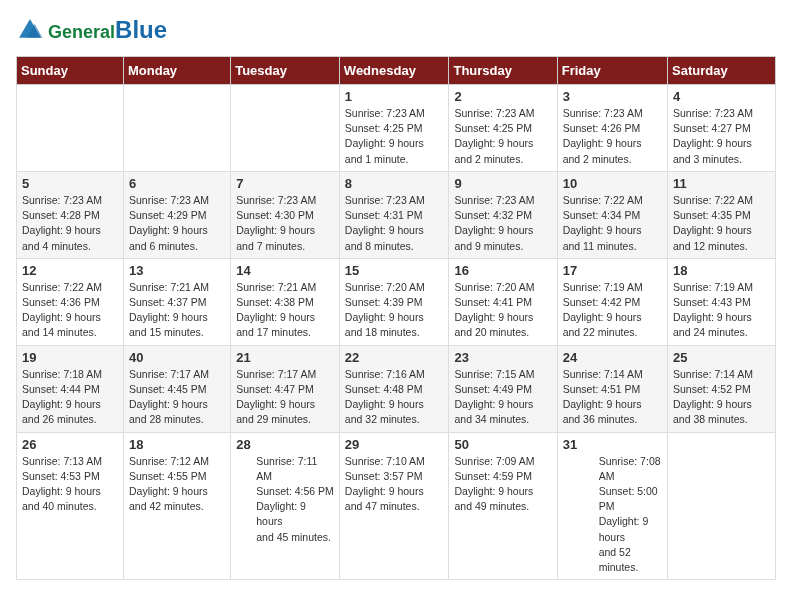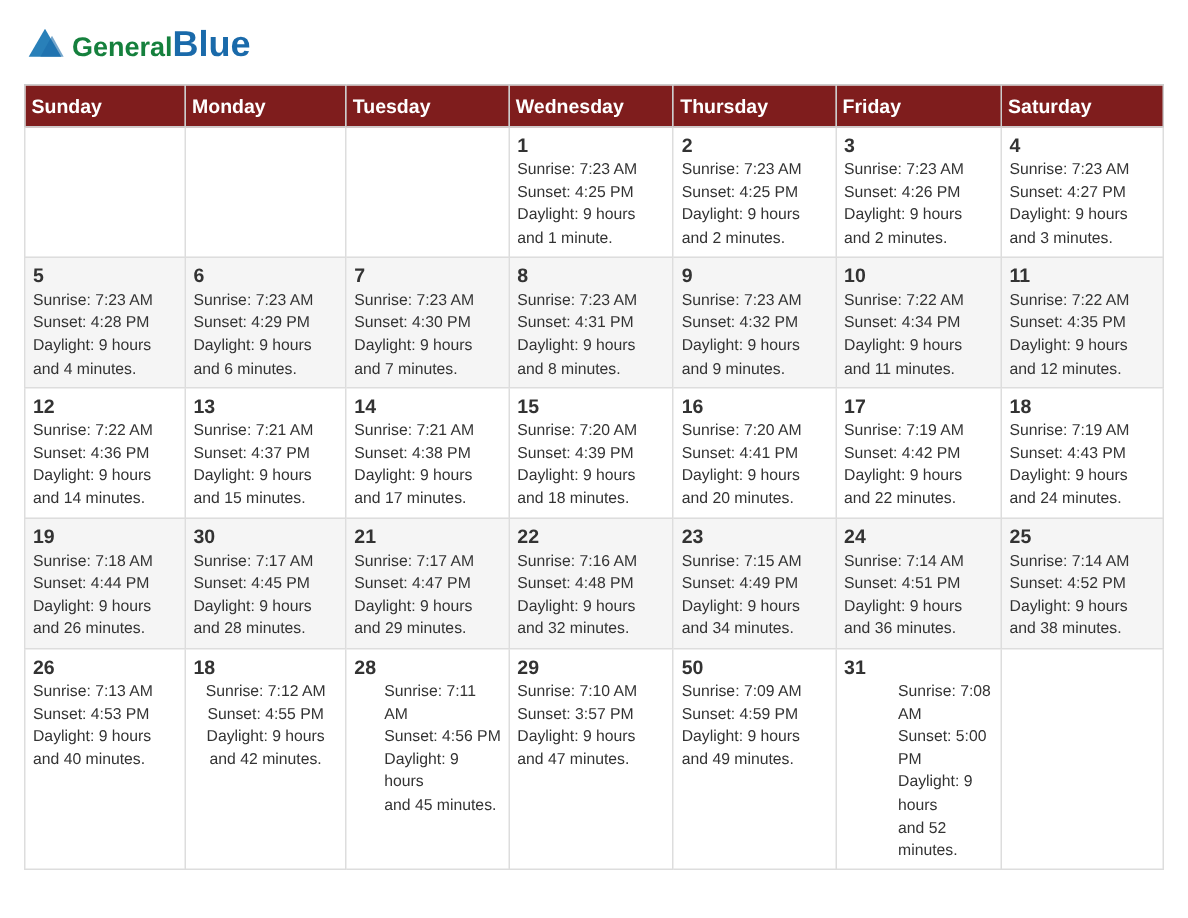--- a/index.html
+++ b/index.html
@@ -251,21 +251,21 @@
       </tr>
       <tr>
         <td>
           <div class="day-num">19</div>
           <div class="day-info" style="white-space: pre-line;">Sunrise: 7:18 AM
 Sunset: 4:44 PM
 Daylight: 9 hours
 and 26 minutes.</div>
         </td>
         <td>
-          <div class="day-num">30</div>
+          <div class="day-num">40</div>
           <div class="day-info" style="white-space: pre-line;">Sunrise: 7:17 AM
 Sunset: 4:45 PM
 Daylight: 9 hours
 and 28 minutes.</div>
         </td>
         <td>
           <div class="day-num">21</div>
           <div class="day-info" style="white-space: pre-line;">Sunrise: 7:17 AM
 Sunset: 4:47 PM
 Daylight: 9 hours
@@ -303,21 +303,21 @@
       <tr>
         <td>
           <div class="day-num">26</div>
           <div class="day-info" style="white-space: pre-line;">Sunrise: 7:13 AM
 Sunset: 4:53 PM
 Daylight: 9 hours
 and 40 minutes.</div>
         </td>
         <td>
           <div class="day-num">18</div>
-          <div class="day-info" style="white-space: pre-line; text-align: center;">Sunrise: 7:12 AM
+          <div class="day-info" style="white-space: pre-line;">Sunrise: 7:12 AM
 Sunset: 4:55 PM
 Daylight: 9 hours
 and 42 minutes.</div>
         </td>
         <td>
           <div class="day-num">28</div>
           <div class="day-info" style="white-space: pre-line; margin-left: 20px;">Sunrise: 7:11 AM
 Sunset: 4:56 PM
 Daylight: 9 hours
 and 45 minutes.</div>

